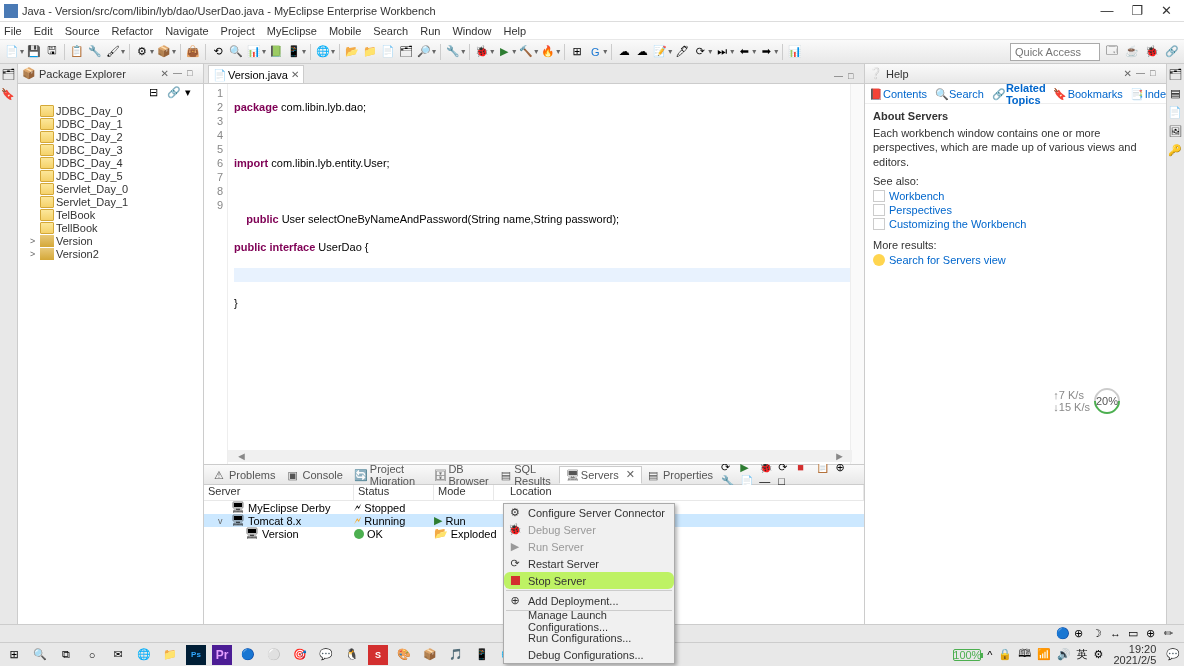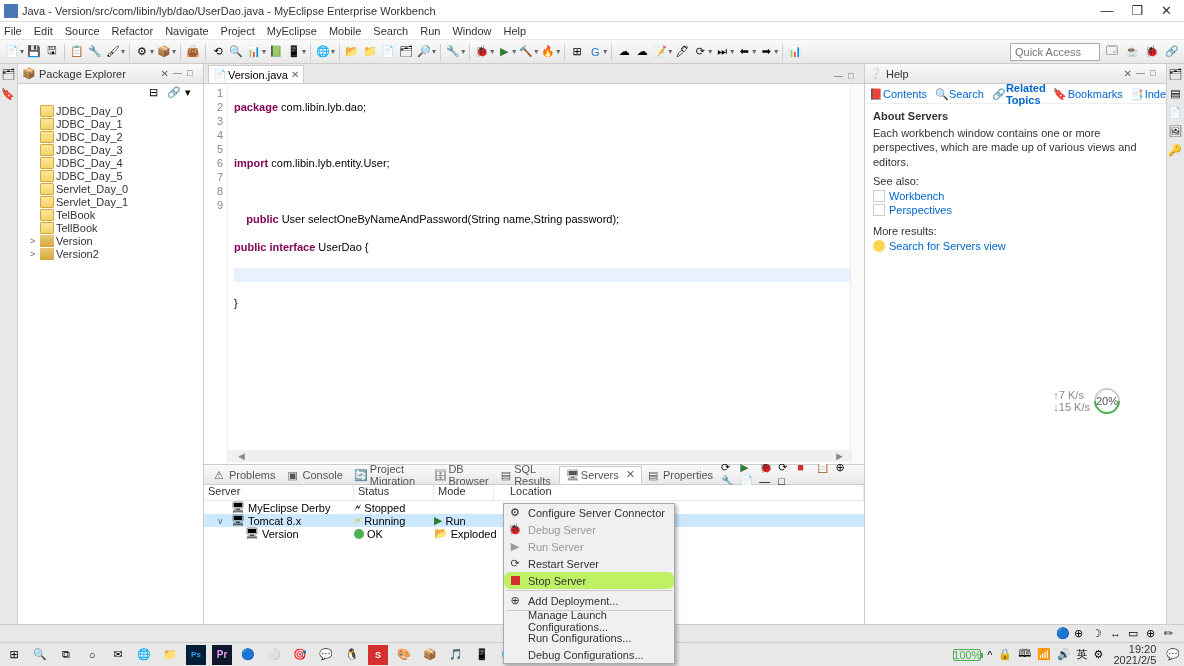--- a/index.html
+++ b/index.html
@@ -497,20 +497,24 @@
       <div class="see-also">See also:</div>
       <div class="link-list">
         <div>
             <span class="doc-icon"></span>
             <a>Workbench</a>
           </div>
         <div>
             <span class="doc-icon"></span>
             <a>Perspectives</a>
           </div>
+        <div>
+            <span class="doc-icon"></span>
+            <a>Customizing the Workbench</a>
+          </div>
       </div>
       <div class="see-also" style="margin-top:8px">More results:</div>
       <div class="link-list">
         <div>
             <span class="search-icon-y"></span>
             <a>Search for Servers view</a>
           </div>
       </div>
     </div>
   </div>
@@ -562,21 +566,21 @@
 
 <div class="taskbar">
   <span class="tb-item">⊞</span>
   <span class="tb-item">🔍</span>
   <span class="tb-item">⧉</span>
   <span class="tb-item">○</span>
   <span class="tb-item">✉</span>
   <span class="tb-item">🌐</span>
   <span class="tb-item">📁</span>
   <span class="tb-item" style="background:#001e36;color:#31a8ff;font-size:8px;font-weight:bold">Ps</span>
-  <span class="tb-item" style="background:#0f172a;color:#e59eff;font-size:10px;font-weight:bold">Pr</span>
+  <span class="tb-item" style="background:#4c1d95;color:#e59eff;font-size:12px;font-weight:bold">Pr</span>
   <span class="tb-item">🔵</span>
   <span class="tb-item">⚪</span>
   <span class="tb-item">🎯</span>
   <span class="tb-item">💬</span>
   <span class="tb-item">🐧</span>
   <span class="tb-item" style="background:#d32f2f;color:#fff;font-size:9px;font-weight:bold">S</span>
   <span class="tb-item">🎨</span>
   <span class="tb-item">📦</span>
   <span class="tb-item">🎵</span>
   <span class="tb-item">📱</span>

